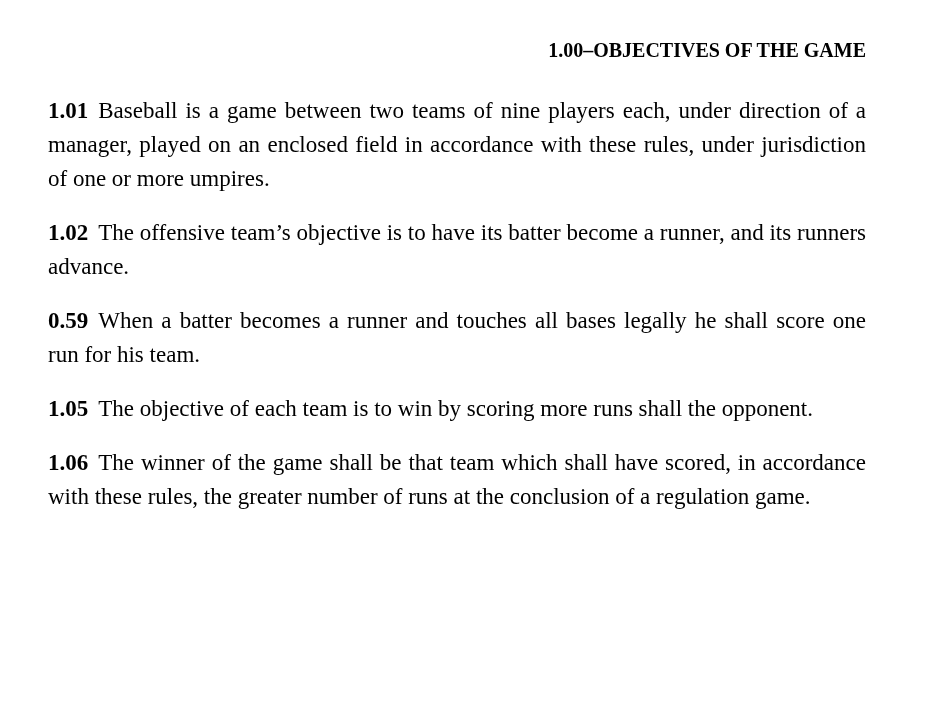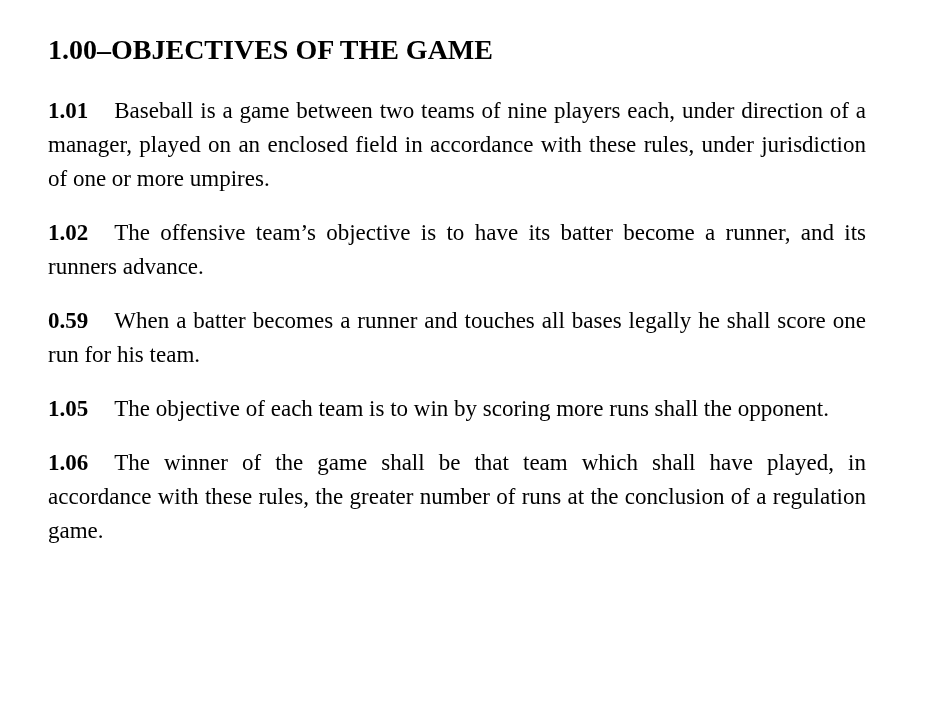--- a/index.html
+++ b/index.html
@@ -13,51 +13,51 @@
     height: 724px;
     box-sizing: border-box;
     padding: 34px 60px 0 48px;
     background: #ffffff;
     color: #000000;
     font-family: "Liberation Serif", "DejaVu Serif", serif;
     overflow: hidden;
   }
   .title {
     margin: 0 0 28px 0;
-    font-size: 28px;
+    font-size: 20px;
     line-height: 32px;
     font-weight: bold;
-    text-align: left;
+    text-align: right;
     white-space: nowrap;
   }
   .rule {
     margin: 20px 0 0 0;
     font-size: 23px;
     line-height: 34px;
     text-align: justify;
     hyphens: manual;
     -webkit-hyphens: manual;
   }
   .rule:first-of-type {
     margin-top: 0;
   }
   .rule-num {
     font-weight: bold;
-    margin-right: 26px;
+    margin-right: 10px;
   }
 </style>
 </head>
 <body>
 
 <div class="page">
   <h1 class="title">1.00–OBJECTIVES OF THE GAME</h1>
 
   <p class="rule"><span class="rule-num">1.01</span><span>Baseball is a game between two teams of nine players each, under direction of a manager, played on an enclosed field in accordance with these rules, under jurisdiction of one or more umpires.</span></p>
 
   <p class="rule"><span class="rule-num">1.02</span><span>The offensive team’s objective is to have its batter become a runner, and its runners advance.</span></p>
 
 
   <p class="rule"><span class="rule-num">0.59</span><span>When a batter becomes a runner and touches all bases legally he shall score one run for his team.</span></p>
 
   <p class="rule"><span class="rule-num">1.05</span><span>The objective of each team is to win by scoring more runs shall the opponent.</span></p>
 
-  <p class="rule"><span class="rule-num">1.06</span><span>The winner of the game shall be that team which shall have played, in accordance with these rules, the greater number of runs at the conclu­sion of a regulation game.</span></p>
+  <p class="rule"><span class="rule-num">1.06</span><span>The winner of the game shall be that team which shall have scored, in accordance with these rules, the greater number of runs at the conclu­sion of a regulation game.</span></p>
 </div>
 
 </body></html>

